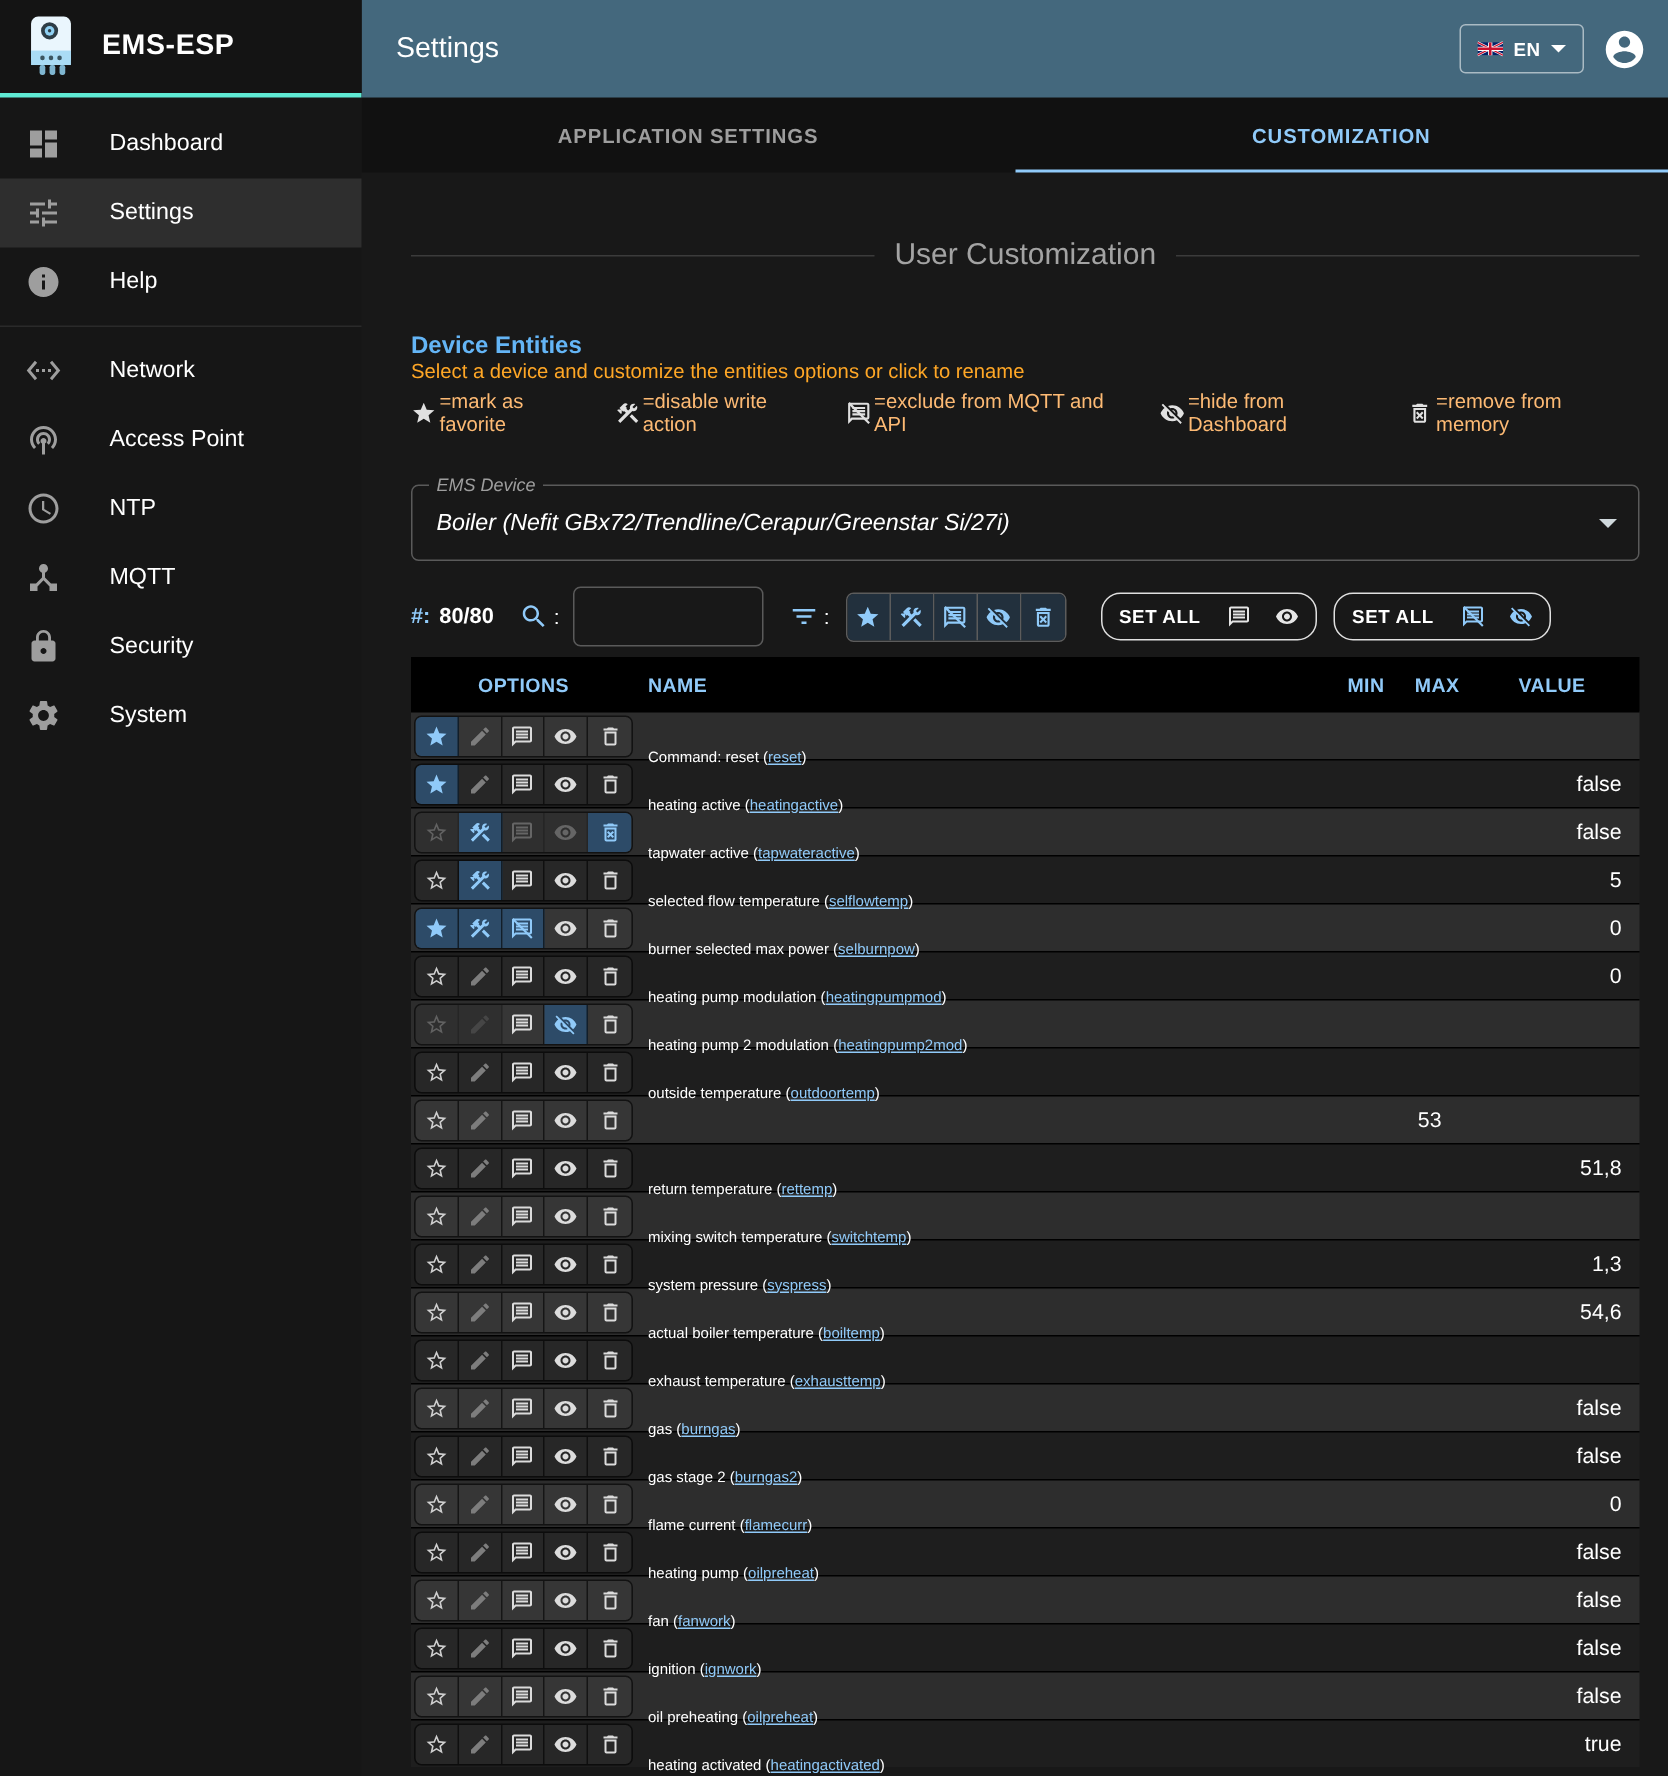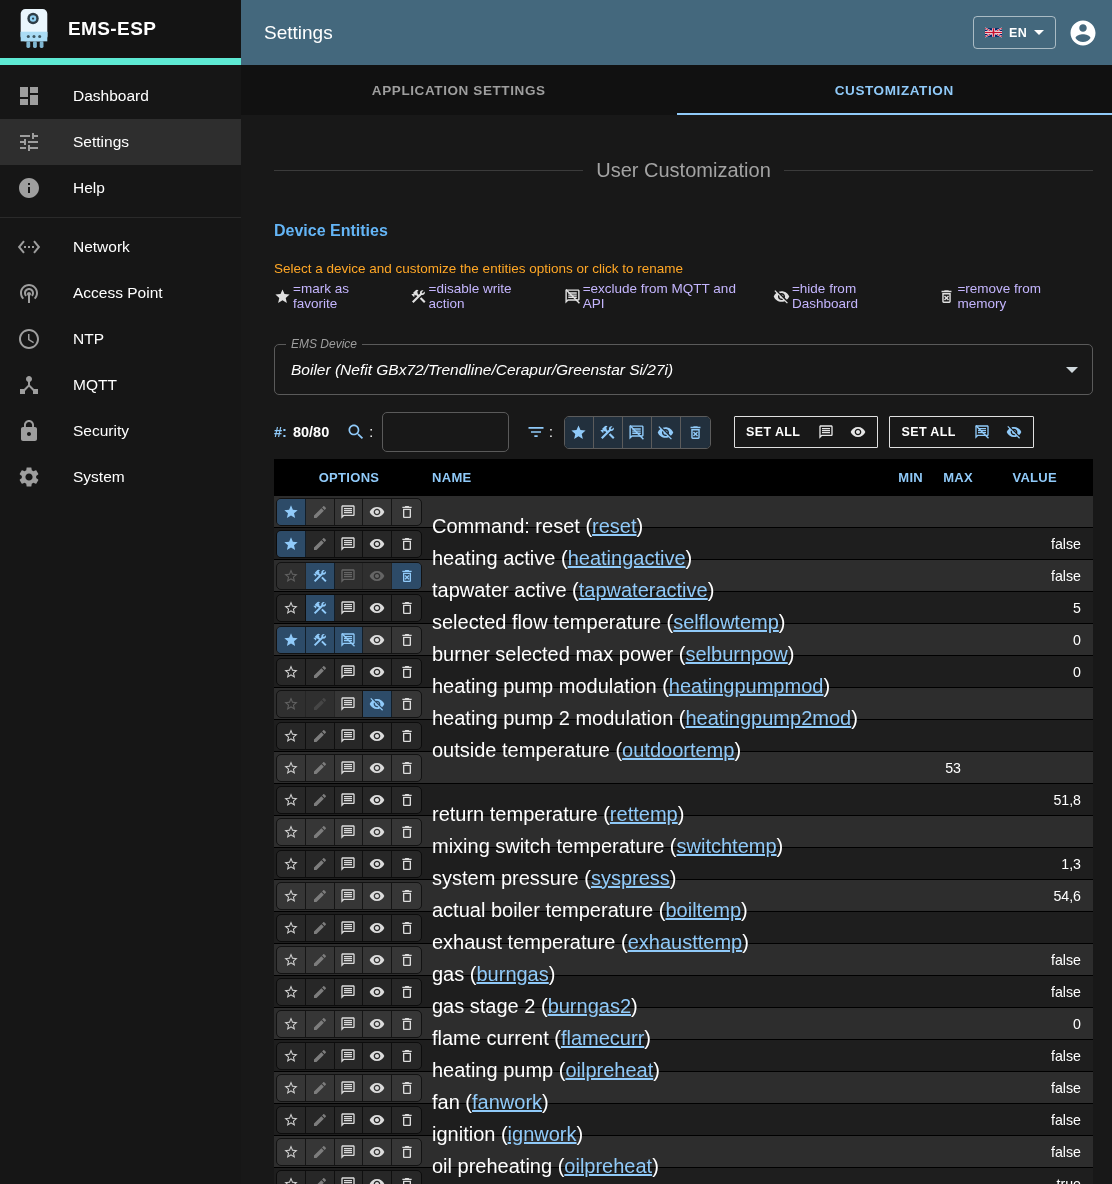--- a/index.html
+++ b/index.html
@@ -6,21 +6,21 @@
   html,body { width:1112px; height:1184px; }
   body {
     font-family: "Liberation Sans", sans-serif;
     background:#181818; color:#fff; overflow:hidden; position:relative;
   }
   .icn { display:inline-flex; align-items:center; justify-content:center; }
   .icn svg { display:block; }
 
   
   .sidebar { position:absolute; left:0; top:0; width:241px; height:100%; background:#161616; z-index:3; }
-  .logo-row { height:65px; display:flex; align-items:center; gap:15px; padding-left:15px; background:#141414; border-bottom:7px solid #5eead4; }
+  .logo-row { height:65px; display:flex; align-items:center; gap:15px; padding-left:15px; background:#141414; border-bottom:3px solid #5eead4; }
   .logo-title { font-size:19px; font-weight:bold; letter-spacing:.4px; color:#fff; }
   .nav { padding-top:8px; }
   .nav-item { height:46px; display:flex; align-items:center; gap:32px; padding-left:17px; cursor:pointer; }
   .nav-item .icn { color:#9e9e9e; }
   .nav-item .lbl { font-size:15.5px; color:#fff; }
   .nav-item.selected { background:#2e2e2e; }
   .nav-divider { height:1px; background:#2a2a2a; margin:6px 0; }
 
   
   .appbar { position:absolute; left:241px; top:0; right:0; height:65px; background:#44687d; display:flex; align-items:center; padding:0 14px 0 23px; z-index:2; }
@@ -36,41 +36,41 @@
   .tab { flex:1; display:flex; align-items:center; justify-content:center; font-size:13.5px; font-weight:bold; letter-spacing:.6px; color:#9e9e9e; cursor:pointer; }
   .tab.active { color:#90caf9; }
   .tab-indicator { position:absolute; bottom:0; left:50%; width:50%; height:2px; background:#90caf9; }
 
   
   .main { position:absolute; left:241px; top:115px; right:0; bottom:0; background:#181818; padding:0 19px 0 33px; overflow:hidden; }
   .heading-divider { margin-top:44px; display:flex; align-items:center; gap:13px; }
   .heading-divider .line { flex:1; height:1px; background:#3b3b3b; }
   .heading-text { font-size:20px; color:#a3a3a3; }
   .section-title { margin-top:40px; font-size:16px; font-weight:bold; color:#64b5f6; }
-  .hint { margin-top:21px; font-size:13.5px; color:#ffa726; }
+  .hint { font-size:13.5px; color:#ffa726; }
   .legend { margin-top:5px; display:flex; align-items:center; gap:13px; }
-  .legend-item { display:flex; align-items:center; gap:1px; font-size:13.5px; color:#c4b5fd; }
+  .legend-item { display:flex; align-items:center; gap:1px; font-size:13.5px; color:#fdba74; }
   .legend-item .icn { color:#e0e0e0; margin-right:1px; }
 
   .device-select { position:relative; margin-top:33px; height:51px; border:1px solid #5a5a5a; border-radius:5px; display:flex; align-items:center; padding:0 40px 0 16px; cursor:pointer;font-style:italic; }
   .device-select .flabel { position:absolute; top:-8px; left:11px; background:#181818; padding:0 5px; font-size:12px; color:#9e9e9e; }
   .device-select .val { font-size:15.5px; color:#fff; }
   .select-caret { position:absolute; right:14px; top:22px; width:0; height:0; border-left:6px solid transparent; border-right:6px solid transparent; border-top:6px solid #cfd8dc; }
 
   
   .toolbar { margin-top:17px; display:flex; align-items:center; height:40px; }
   .count-prefix { font-size:14.5px; font-weight:bold; color:#90caf9; }
   .count-val { font-size:14.5px; font-weight:bold; color:#fff; margin-left:6px; }
   .tb-ic { color:#90caf9; margin-left:17px; }
   .tb-colon { color:#fff; font-size:14px; margin-left:3px; }
   .search-input { width:127px; height:40px; margin-left:9px; background:transparent; border:1px solid #5a5a5a; border-radius:5px; color:#fff; font-size:14px; padding:0 10px; outline:none; font-family:"Liberation Sans",sans-serif; }
   .toggle-group { display:flex; margin-left:11px; border:1px solid #5c5c5c; border-radius:5px; overflow:hidden; }
   .toggle-btn { width:29px; height:31px; display:flex; align-items:center; justify-content:center; background:#22303d; border-right:1px solid #5c5c5c; color:#90caf9; cursor:pointer; }
   .toggle-btn:last-child { border-right:none; }
-  .setall-btn { display:flex; align-items:center; gap:16px; height:32px; border:1px solid #e0e0e0; border-radius:1px; background:transparent; padding:0 11px; margin-left:11px; cursor:pointer; }
+  .setall-btn { display:flex; align-items:center; gap:16px; height:32px; border:1px solid #e0e0e0; border-radius:13px; background:transparent; padding:0 11px; margin-left:11px; cursor:pointer; }
   .setall-btn:first-of-type { margin-left:23px; }
   .setall-btn .sl { font-size:12.5px; font-weight:bold; color:#fff; letter-spacing:.4px; margin-right:2px; }
 
   
   .table { margin-top:7px; }
   .trow { display:grid; grid-template-columns:150px 1fr 52px 50px 120px; align-items:center; }
   .thead { background:#000; height:36px; color:#90caf9; font-size:13px; font-weight:bold; letter-spacing:.3px; }
   .th-options { text-align:center; }
   .th-name { padding-left:8px; }
   .th-min,.th-max { text-align:right; }
@@ -78,21 +78,21 @@
   .row { height:32px; border-top:1px solid #000; }
   .row.odd { background:#2d2d2d; }
   .row.even { background:#1e1e1e; }
   .opts { display:flex; margin-left:2px; border-radius:5px; overflow:hidden; border:1px solid rgba(0,0,0,.6); width:146px; }
   .opt-cell { width:29px; height:26px; display:flex; align-items:center; justify-content:center; background:rgba(255,255,255,.045); border-right:1px solid rgba(0,0,0,.6); cursor:pointer; }
   .opt-cell:last-child { border-right:none; }
   .opt-cell.hl { background:#2d4b68; }
   .opt-cell.dim { opacity:.32; }
   .c-star { color:#90caf9; } .c-starb { color:#cfcfcf; }
   .c-pencil { color:#7d7d7d; } .c-wht { color:#dcdcdc; } .c-blue { color:#90caf9; }
-  .name-cell { padding-left:8px; font-size:20px; color:#fff; white-space:nowrap; overflow:hidden; cursor:pointer;margin-top:29px; }
+  .name-cell { padding-left:8px; font-size:10px; color:#fff; white-space:nowrap; overflow:hidden; cursor:pointer;margin-top:29px; }
   .name-cell a { color:#90caf9; text-decoration:underline; cursor:pointer; }
   .value-cell { text-align:right; padding-right:12px; font-size:14.2px; font-weight:500; color:#fff; }
 </style>
 </head>
 <body>
 
 <aside class="sidebar">
   <div class="logo-row">
     <span class="icn">
       <svg width="38" height="44" viewBox="0 0 40 46">

